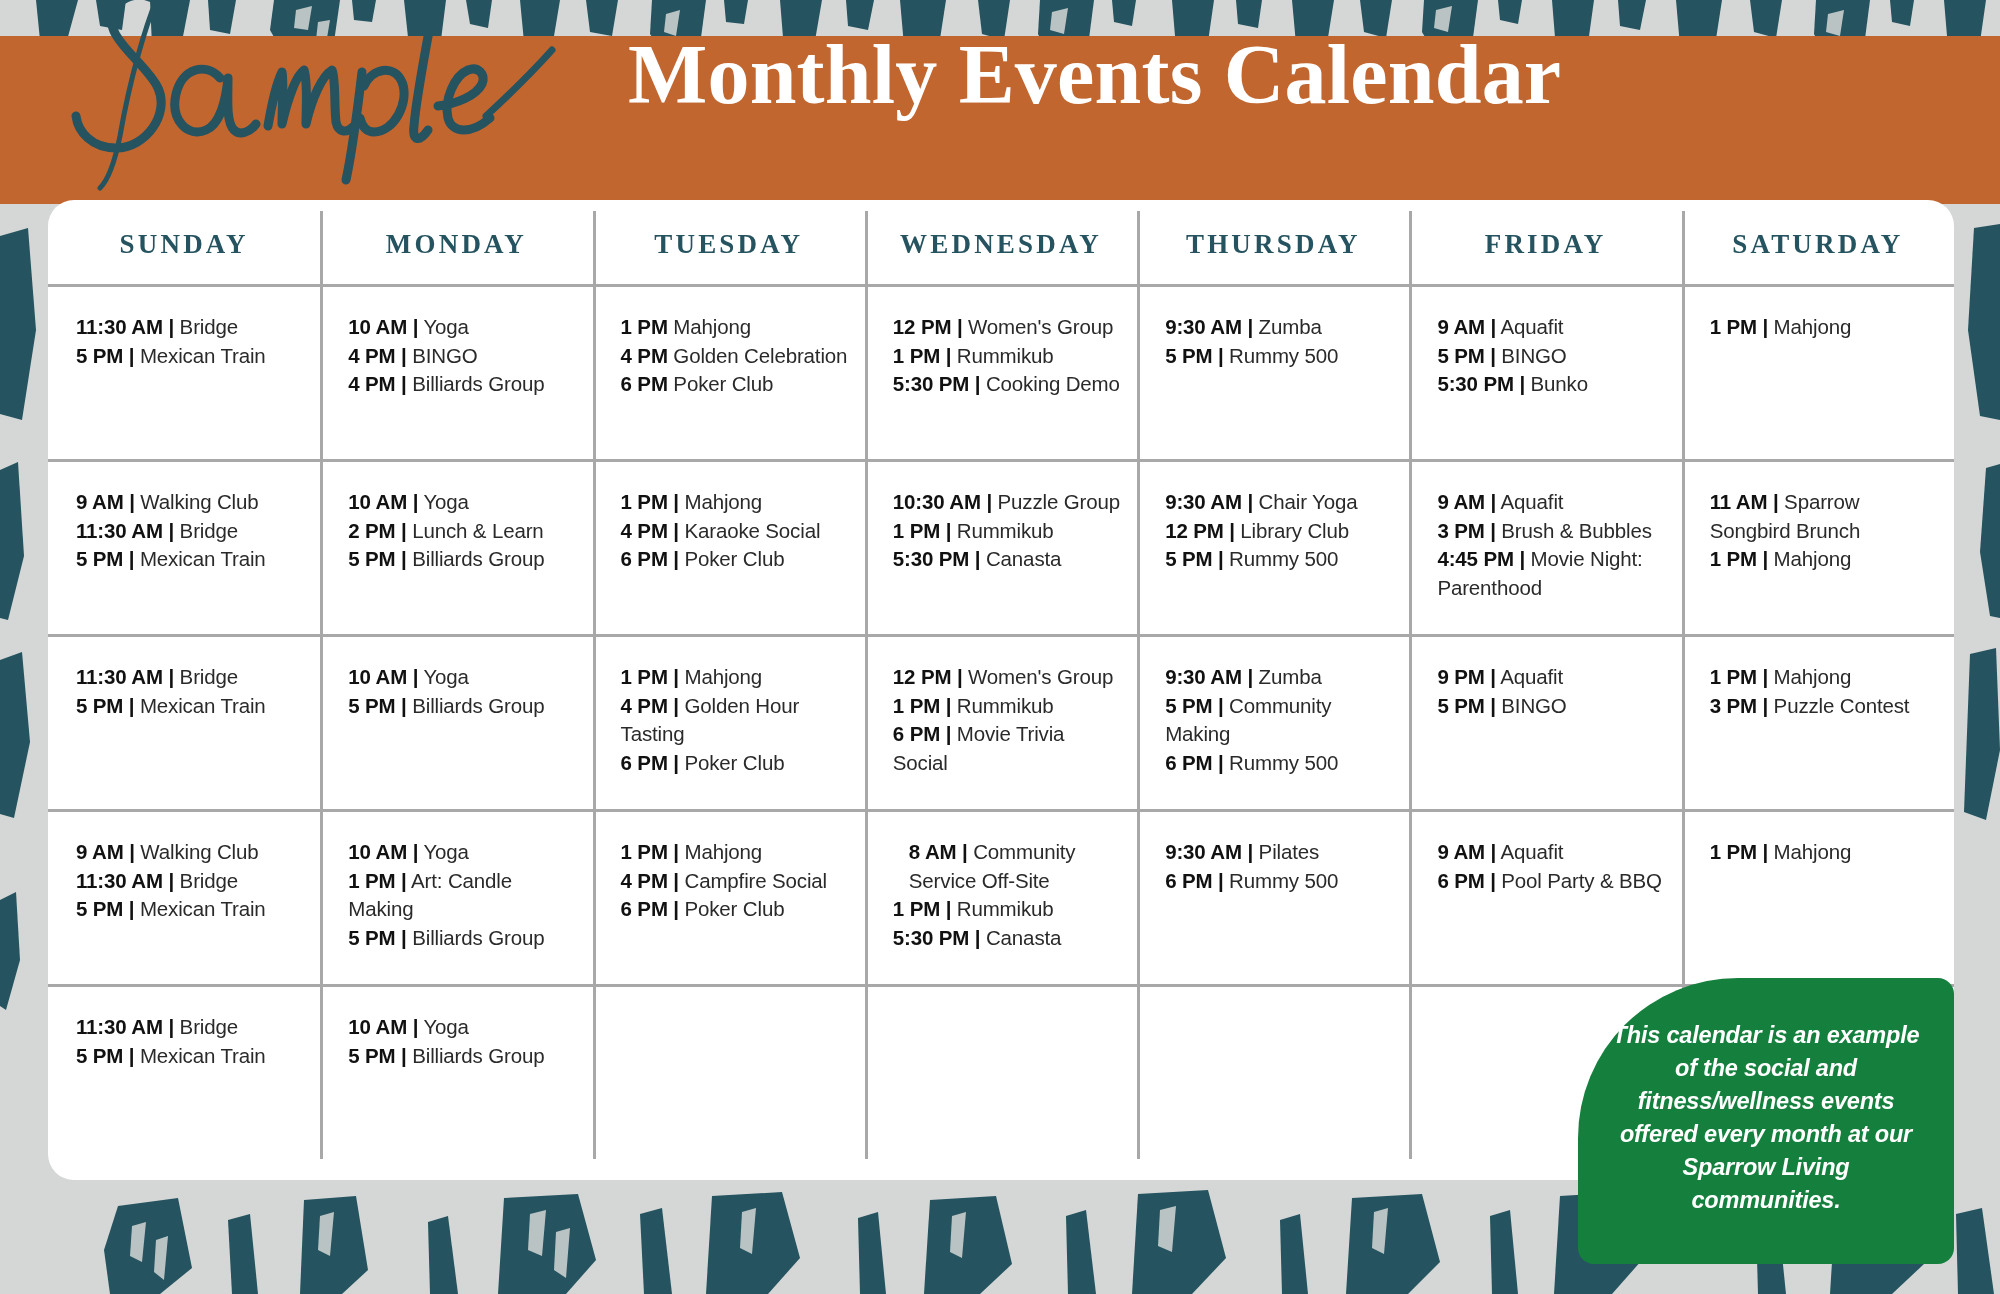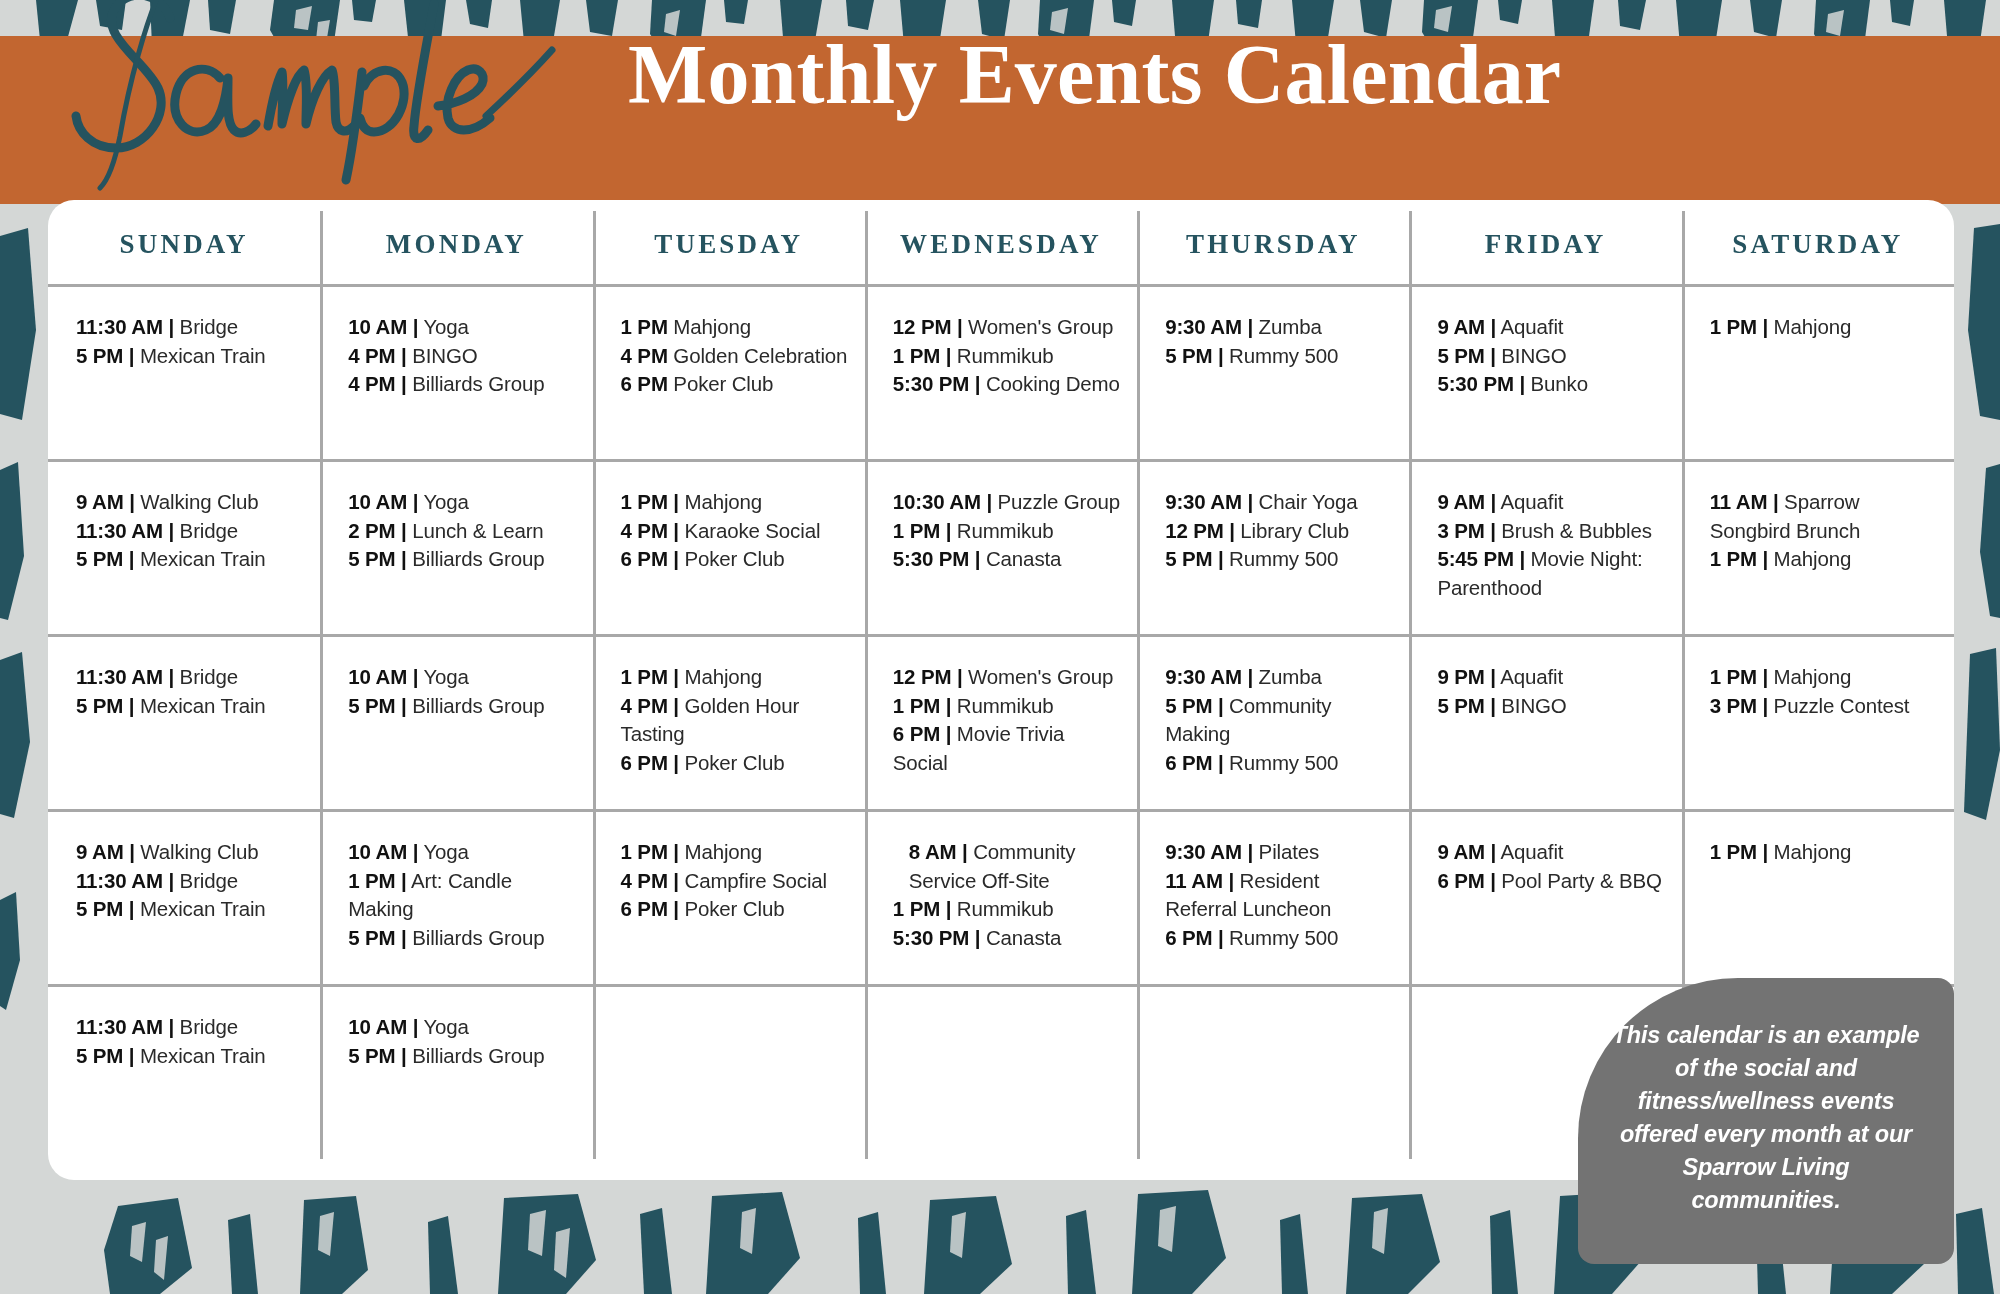--- a/index.html
+++ b/index.html
@@ -161,21 +161,21 @@
 
   .event.indent { padding-left: 16px; }
 
   
   .callout {
     position: absolute;
     left: 1578px;
     top: 978px;
     width: 376px;
     height: 286px;
-    background: #737373;
+    background: #15803d;
     border-radius: 160px 16px 16px 16px;
     z-index: 6;
     display: flex;
     align-items: center;
     justify-content: center;
     padding: 24px 30px 30px 30px;
   }
 
   .callout-text {
     font-family: "Liberation Sans", sans-serif;
@@ -376,21 +376,21 @@
           <div class="event"><span class="t">5:30 PM</span><span class="sep"> |</span><span class="n"> Canasta</span></div>
         </div>
         <div class="day-cell">
           <div class="event"><span class="t">9:30 AM</span><span class="sep"> |</span><span class="n"> Chair Yoga</span></div>
           <div class="event"><span class="t">12 PM</span><span class="sep"> |</span><span class="n"> Library Club</span></div>
           <div class="event"><span class="t">5 PM</span><span class="sep"> |</span><span class="n"> Rummy 500</span></div>
         </div>
         <div class="day-cell">
           <div class="event"><span class="t">9 AM</span><span class="sep"> |</span><span class="n"> Aquafit</span></div>
           <div class="event"><span class="t">3 PM</span><span class="sep"> |</span><span class="n"> Brush &amp; Bubbles</span></div>
-          <div class="event"><span class="t">5:45 PM</span><span class="sep"> |</span><span class="n"> Movie Night: Parenthood</span></div>
+          <div class="event"><span class="t">4:45 PM</span><span class="sep"> |</span><span class="n"> Movie Night: Parenthood</span></div>
         </div>
         <div class="day-cell">
           <div class="event"><span class="t">11 AM</span><span class="sep"> |</span><span class="n"> Sparrow Songbird Brunch</span></div>
           <div class="event"><span class="t">1 PM</span><span class="sep"> |</span><span class="n"> Mahjong</span></div>
         </div>
       </div>
       <div class="week-row">
         <div class="day-cell">
           <div class="event"><span class="t">11:30 AM</span><span class="sep"> |</span><span class="n"> Bridge</span></div>
           <div class="event"><span class="t">5 PM</span><span class="sep"> |</span><span class="n"> Mexican Train</span></div>
@@ -439,21 +439,20 @@
           <div class="event"><span class="t">4 PM</span><span class="sep"> |</span><span class="n"> Campfire Social</span></div>
           <div class="event"><span class="t">6 PM</span><span class="sep"> |</span><span class="n"> Poker Club</span></div>
         </div>
         <div class="day-cell">
           <div class="event indent"><span class="t">8 AM</span><span class="sep"> |</span><span class="n"> Community Service Off-Site</span></div>
           <div class="event"><span class="t">1 PM</span><span class="sep"> |</span><span class="n"> Rummikub</span></div>
           <div class="event"><span class="t">5:30 PM</span><span class="sep"> |</span><span class="n"> Canasta</span></div>
         </div>
         <div class="day-cell">
           <div class="event"><span class="t">9:30 AM</span><span class="sep"> |</span><span class="n"> Pilates</span></div>
-          <div class="event"><span class="t">11 AM</span><span class="sep"> |</span><span class="n"> Resident Referral Luncheon</span></div>
           <div class="event"><span class="t">6 PM</span><span class="sep"> |</span><span class="n"> Rummy 500</span></div>
         </div>
         <div class="day-cell">
           <div class="event"><span class="t">9 AM</span><span class="sep"> |</span><span class="n"> Aquafit</span></div>
           <div class="event"><span class="t">6 PM</span><span class="sep"> |</span><span class="n"> Pool Party &amp; BBQ</span></div>
         </div>
         <div class="day-cell">
           <div class="event"><span class="t">1 PM</span><span class="sep"> |</span><span class="n"> Mahjong</span></div>
         </div>
       </div>

